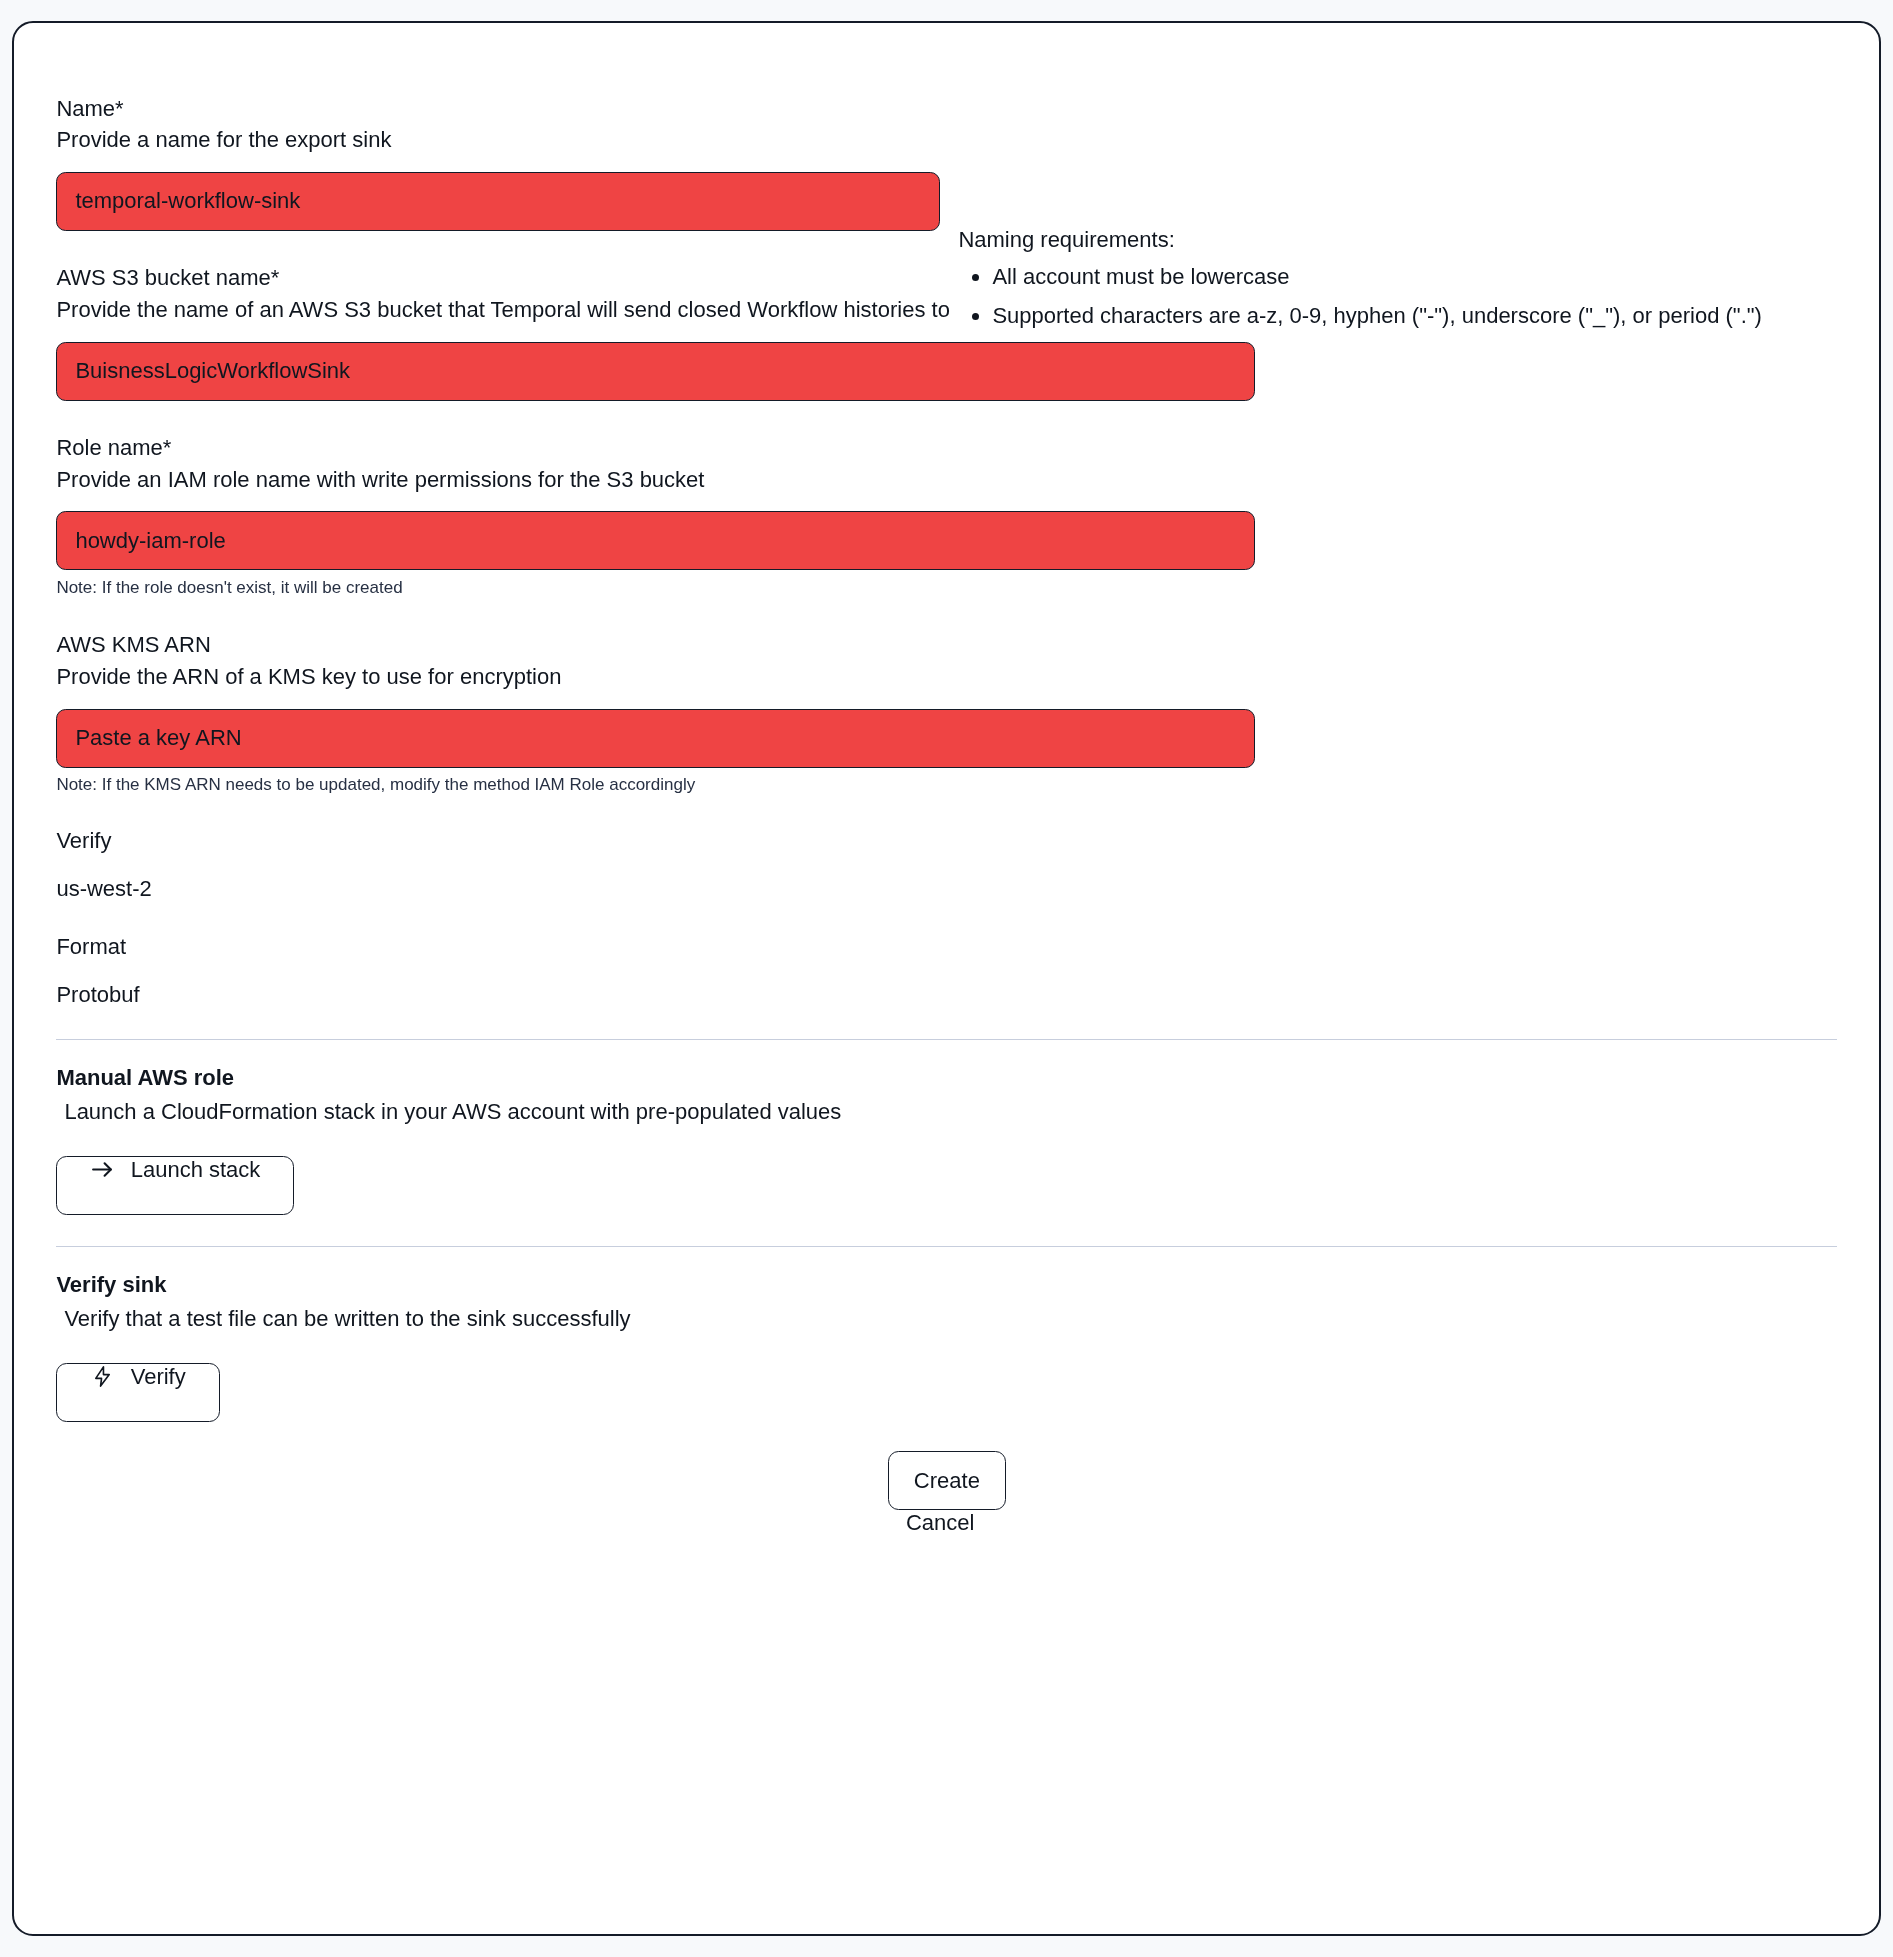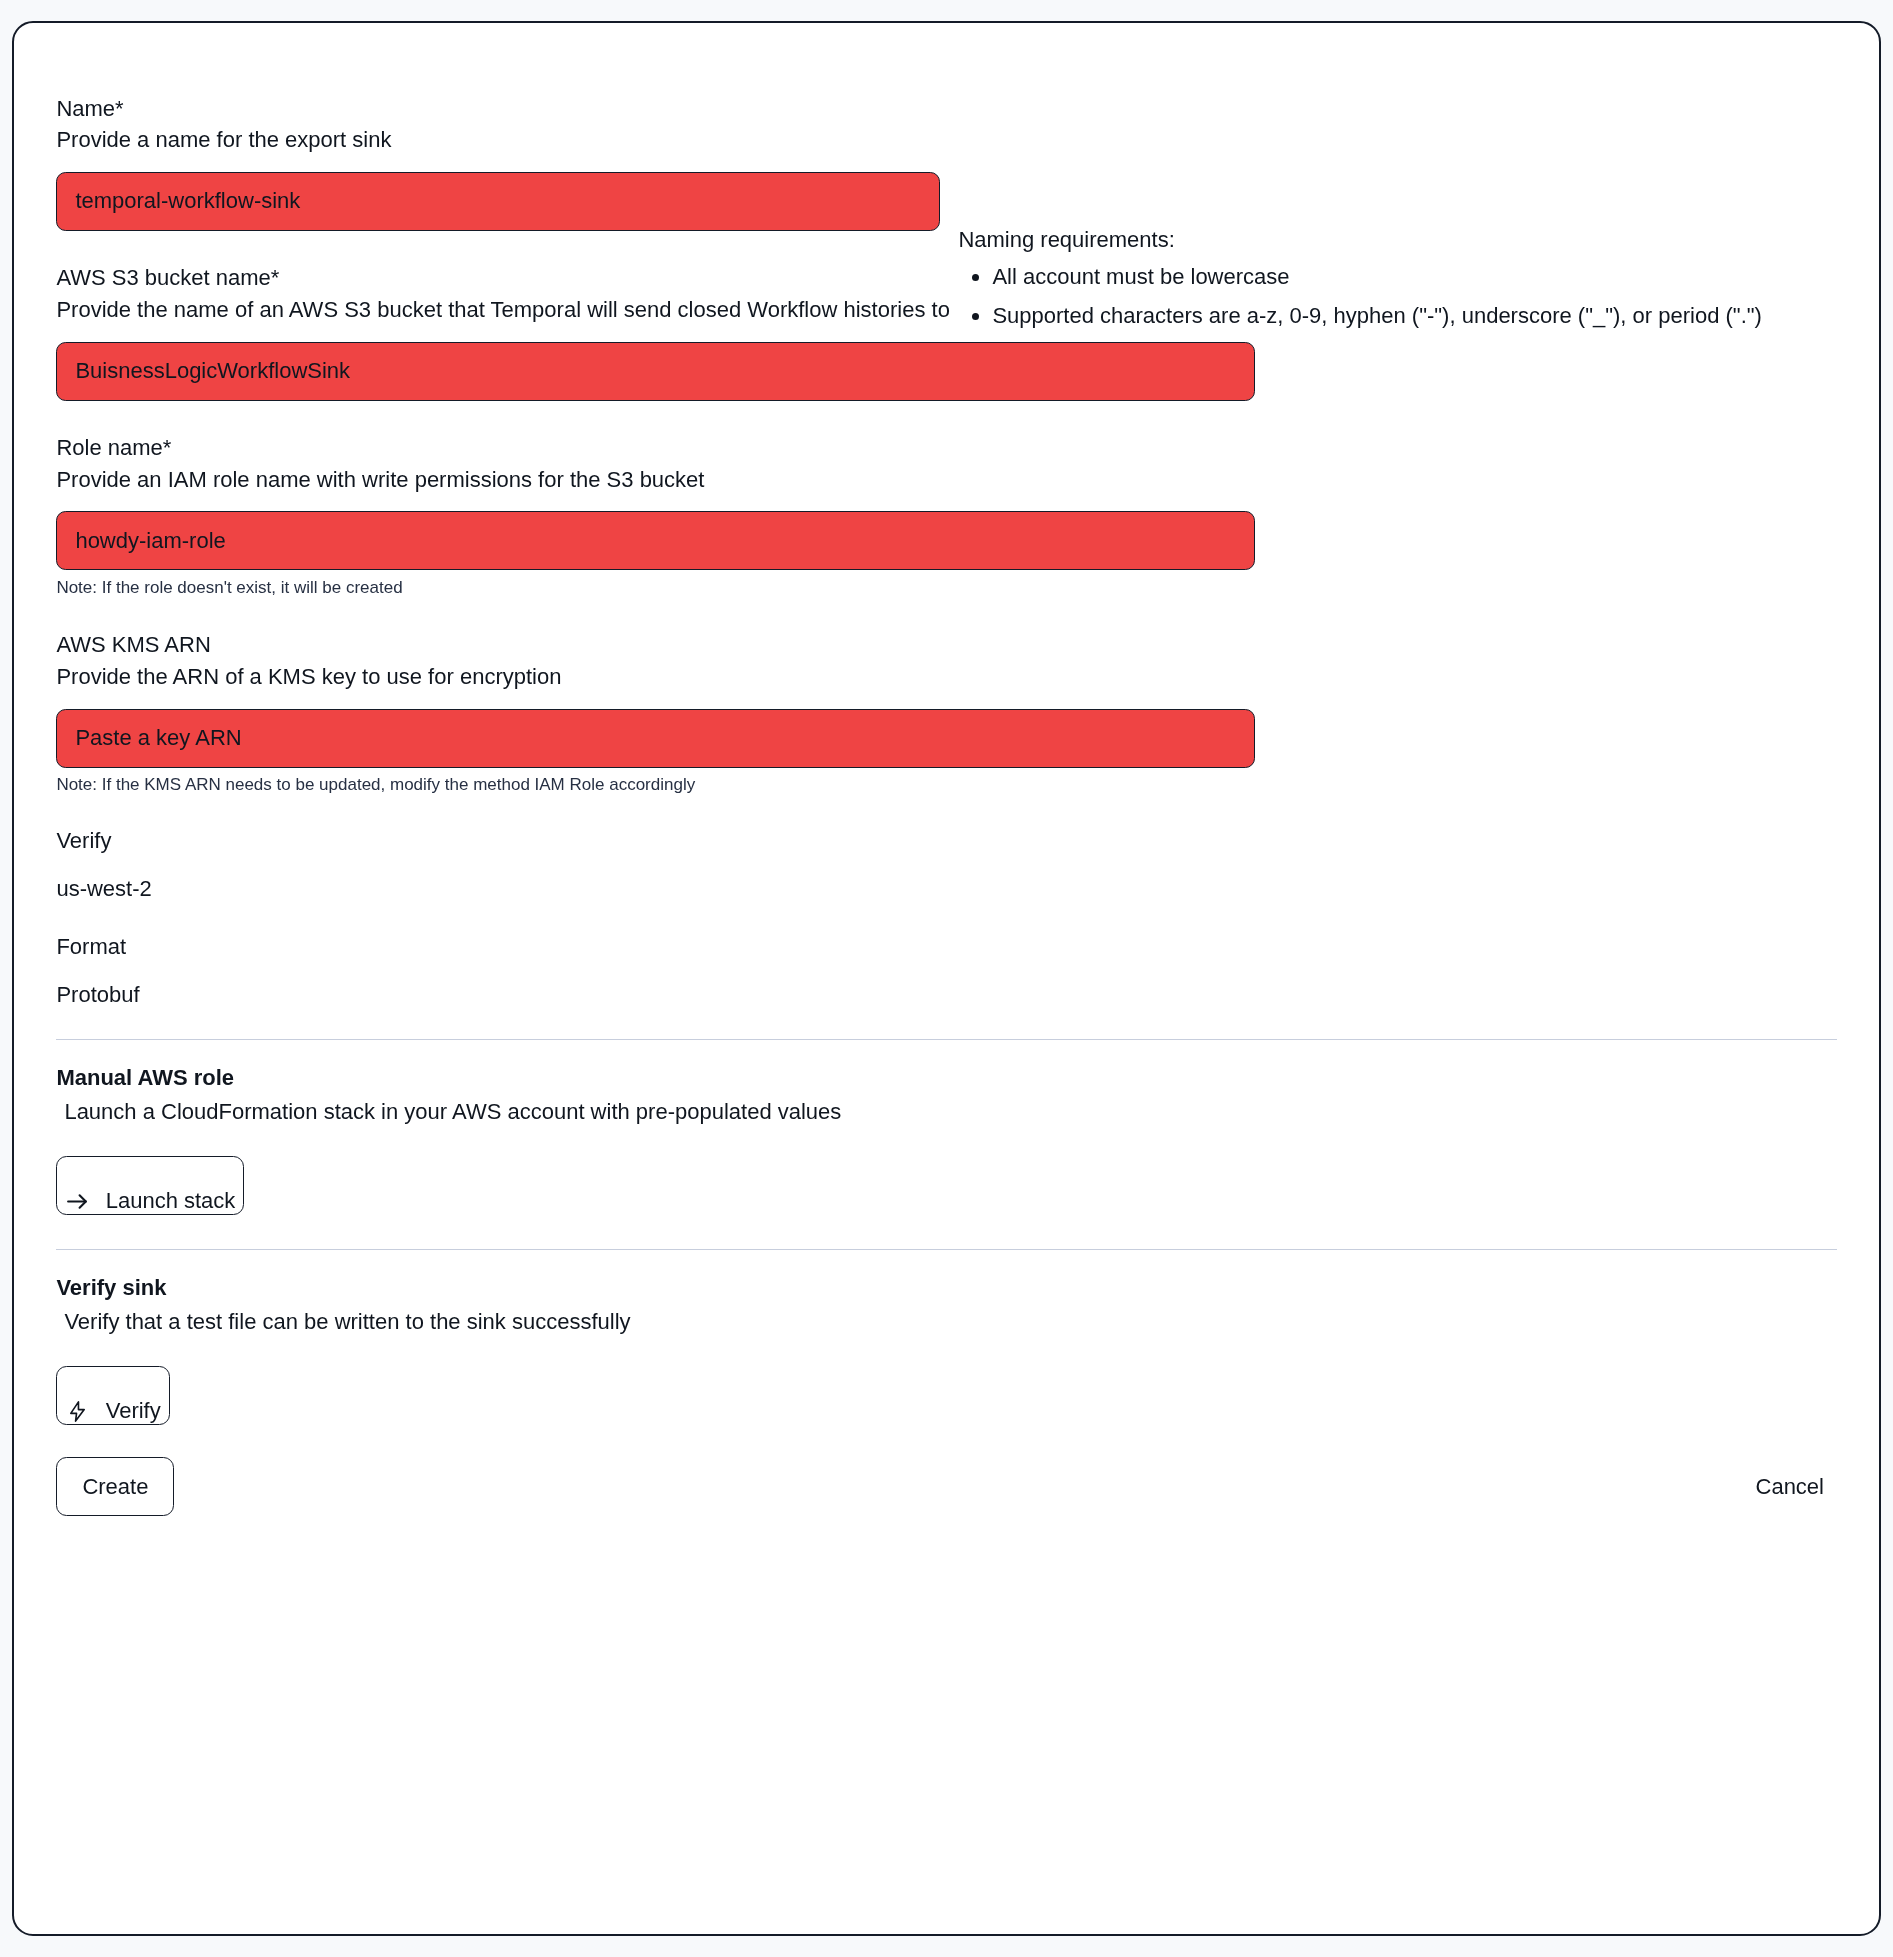--- a/index.html
+++ b/index.html
@@ -131,24 +131,24 @@
     margin: 0 0 3.8px 0;
   }
   .block .desc {
     font-size: 22px;
     margin: 8px;
   }
 
   button.action {
     margin-top: 23px;
     display: inline-flex;
-    align-items: flex-end;
+    align-items: flex-start;
     gap: 15.3px;
     height: 59px;
-    padding: 0 8px;
+    padding: 0 33px;
     background: #ffffff;
     border: 1.9px solid #141b28;
     border-radius: 10.5px;
     font-size: 22px;
     font-family: "Liberation Sans", sans-serif;
     color: #10161f;
     cursor: pointer;
   }
   button.action .ico {
     display: inline-flex;
@@ -156,20 +156,21 @@
     justify-content: center;
     width: 25px;
     height: 25px;
   }
 
   .footer {
     margin-top: 29px;
     display: flex;
     align-items: center;
     justify-content: space-between;
+    flex-direction: column;
   }
   button.create-btn {
     height: 59px;
     padding: 0 25px;
     background: #ffffff;
     border: 1.9px solid #141b28;
     border-radius: 10.5px;
     font-size: 22px;
     font-family: "Liberation Sans", sans-serif;
     color: #10161f;

